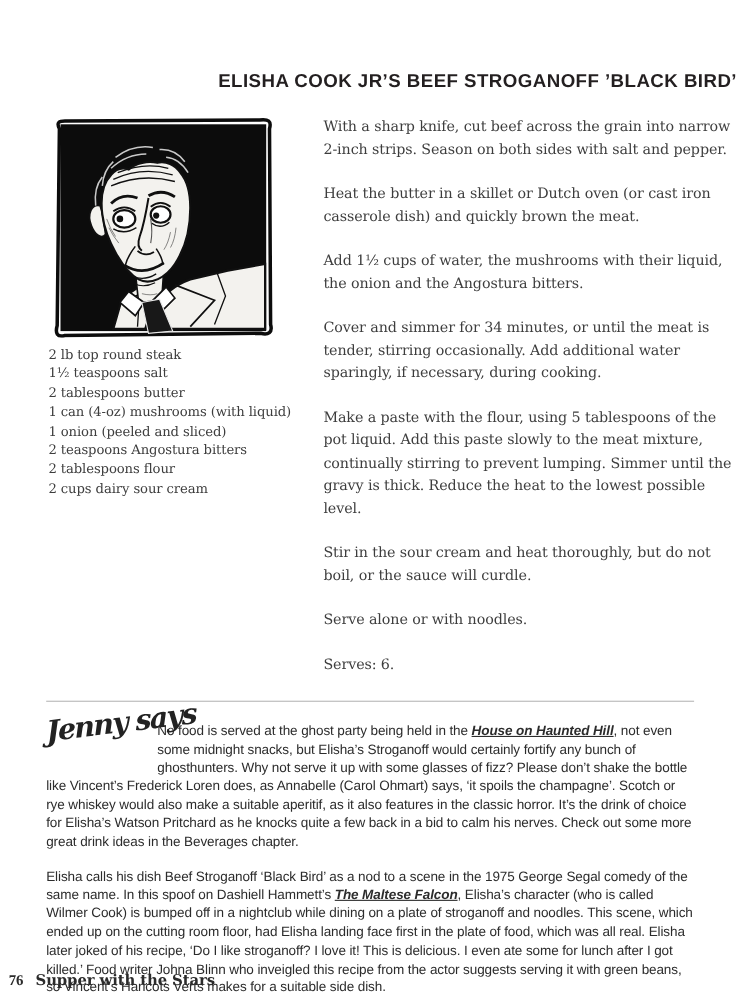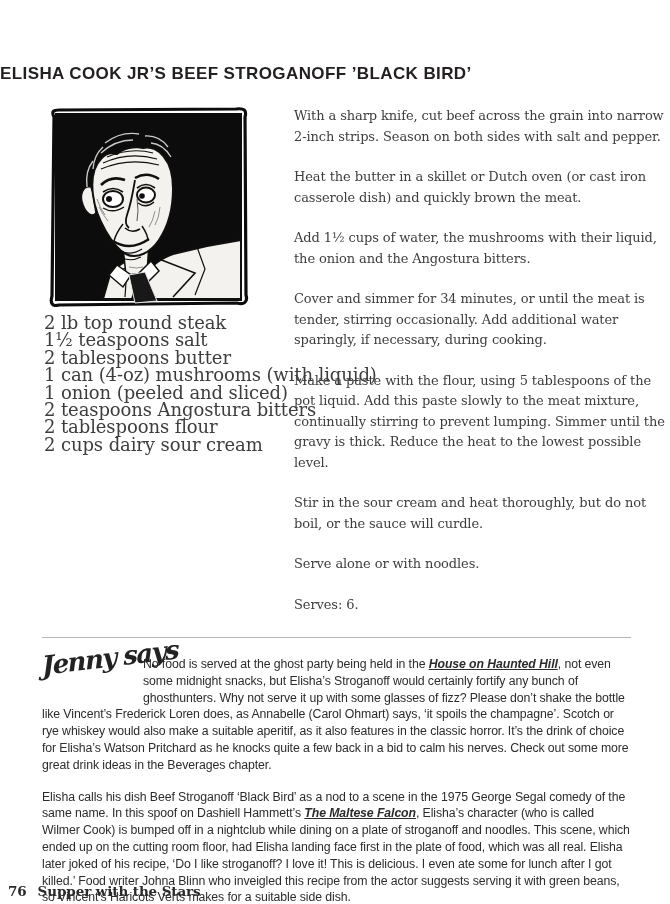--- a/index.html
+++ b/index.html
@@ -2,30 +2,30 @@
 <html><head>
 <meta charset="utf-8">
 <style>
   html,body{margin:0;padding:0;background:#ffffff;}
   body{
     width:670px;height:904px;position:relative;overflow:hidden;
     font-family:"Liberation Sans",sans-serif;color:#2e2e2e;
     -webkit-font-smoothing:antialiased;
   }
   .page-title{
-    position:absolute;top:53px;left:0;right:0;text-align:left;
+    position:absolute;top:53px;left:0;right:0;text-align:right;
     font-size:17px;font-weight:bold;letter-spacing:.4px;color:#231f20;
     font-family:"Liberation Sans",sans-serif;
   }
   .illustration{
     position:absolute;left:47px;top:107px;width:203px;height:200px;
   }
   .ingredients{
     position:absolute;left:44px;top:314px;width:220px;
-    font-family:"DejaVu Serif",serif;font-size:18px;line-height:17.4px;
+    font-family:"DejaVu Serif",serif;font-size:12px;line-height:17.4px;
     color:#3d3d3d;letter-spacing:-.1px;
   }
   .ingredients .ing{white-space:nowrap;}
   .steps{
     position:absolute;left:262px;top:106px;width:378px;
     font-family:"DejaVu Serif",serif;font-size:13px;line-height:20.5px;
     color:#3d3d3d;letter-spacing:-.1px;margin-left:32px;
   }
   .steps p{margin:0 0 20px 0;}
   .divider{
@@ -47,21 +47,21 @@
   }
   .jenny p{margin:0;text-align:left;}
   .jenny p.first{margin-top:6px;}
   .jenny p + p{margin-top:15px;}
   .jenny .bi{font-weight:bold;font-style:italic;text-decoration:underline;}
   .footer{
     position:absolute;left:8px;top:883px;
     font-family:"DejaVu Serif",serif;font-weight:bold;font-size:13.5px;
     color:#2b2b2b;letter-spacing:-.1px;
   }
-  .footer .num{margin-right:11px;}
+  .footer .num{margin-right:11px;font-family:Liberation Serif, serif;}
 </style>
 </head>
 <body>
 
 <div>
 
   <h1 class="page-title">ELISHA COOK JR’S BEEF STROGANOFF ’BLACK BIRD’</h1>
 
   <div class="illustration">
     <svg width="203" height="200" viewBox="0 0 203 200" aria-hidden="true">

